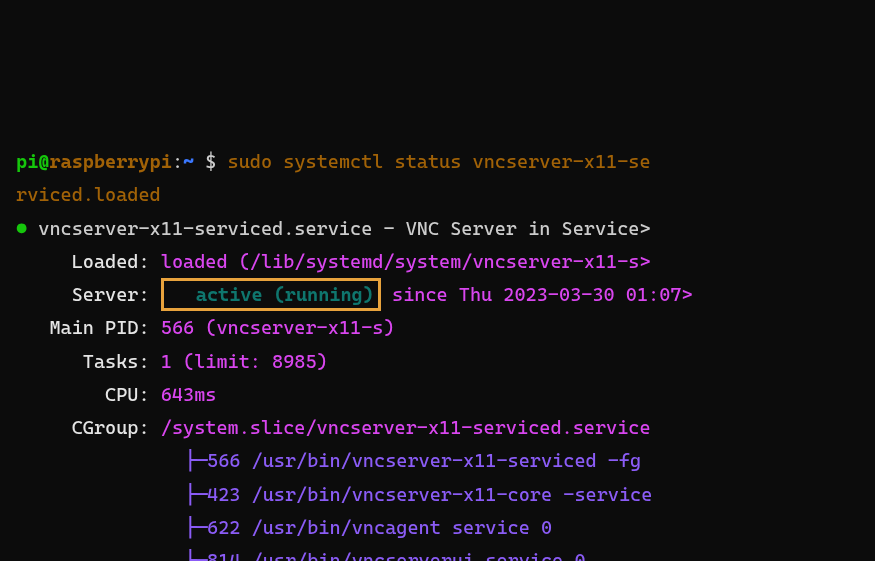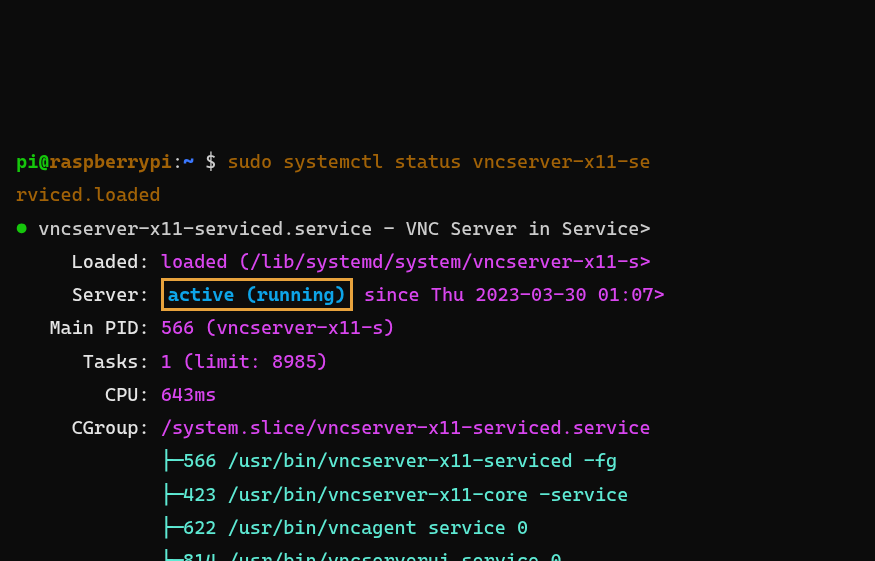--- a/index.html
+++ b/index.html
@@ -26,24 +26,24 @@
     .command { color: #a16207; }
     .bullet-green { color: #16c60c; }
     .highlight-box {
       border: 3px solid #e8a33d;
       padding: 1px 4px;
       display: inline-block;
       line-height: 1.3;
       margin-top: -2px;
       margin-bottom: -2px;
     }
-    .active-green { color: #0ea5e9; font-weight: bold; }
+    .active-green { color: #0f766e; font-weight: bold; margin-left: 28px; }
     .label { color: #e5e5e5; }
     .value { color: #d946ef; }
-    .tree { color: #5eead4; }
+    .tree { color: #8b5cf6; margin-left: 24px; }
   </style>
 </head>
 <body>
 
 
 
 <div><span><span class="prompt-user">pi</span><span class="prompt-user">@</span><span class="prompt-host">raspberrypi</span><span>:</span><span class="prompt-path">~</span> <span class="prompt-dollar">$</span> <span class="command">sudo systemctl status vncserver-x11-se</span></span>
 <span class="command">rviced.loaded</span>
 <span class="bullet-green">●</span> <span>vncserver-x11-serviced.service - VNC Server in Service&gt;</span>
      <span class="label">Loaded:</span> <span class="value">loaded (/lib/systemd/system/vncserver-x11-s&gt;</span>

